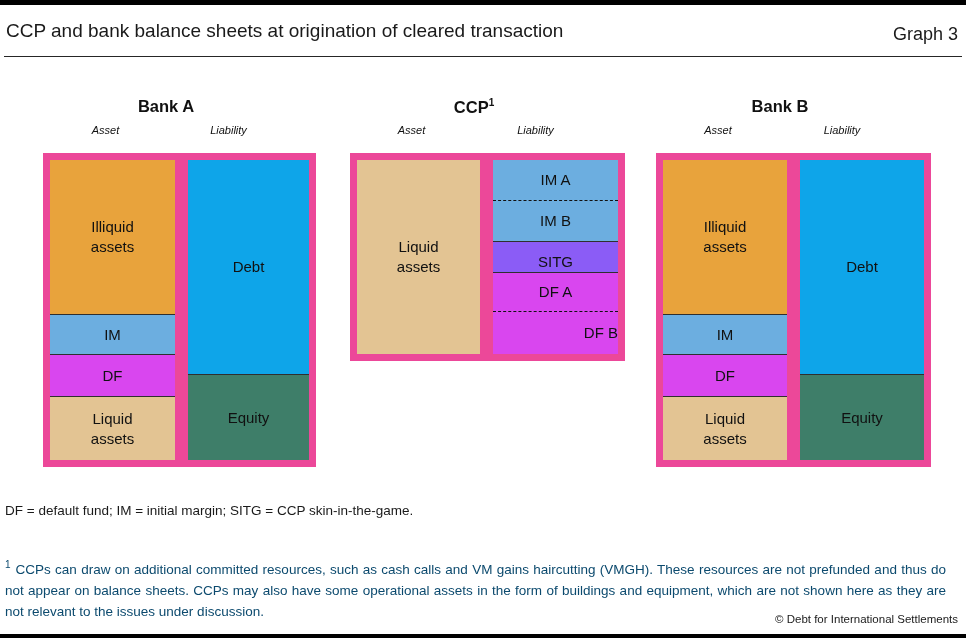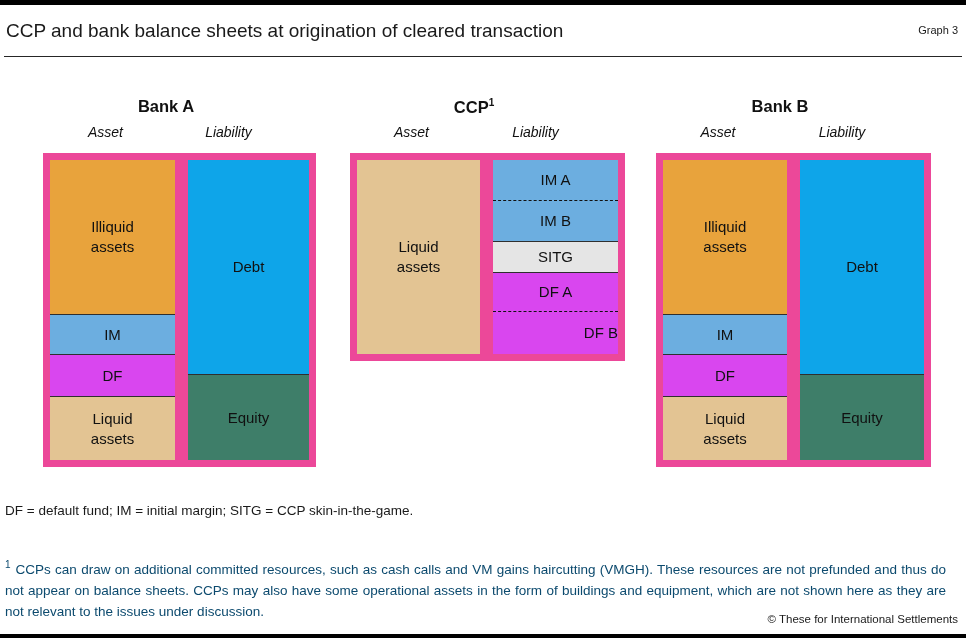--- a/index.html
+++ b/index.html
@@ -1,45 +1,45 @@
 <!DOCTYPE html>
 <html><head>
 <meta charset="utf-8">
 <style>
   html,body{margin:0;padding:0;background:#fff;}
   #page{position:relative;width:966px;height:641px;background:#ffffff;overflow:hidden;
         font-family:"Liberation Sans",sans-serif;color:#1a1a1a;}
   .topbar{position:absolute;left:0;top:0;width:966px;height:5px;background:#000;}
   .bottombar{position:absolute;left:0;top:634px;width:966px;height:4px;background:#000;}
   .hdr-title{position:absolute;left:6px;top:20px;font-size:19px;font-weight:400;color:#1a1a1a;}
-  .hdr-graph{position:absolute;right:8px;top:24px;font-size:11px;font-weight:400;color:#1a1a1a;}
+  .hdr-graph{position:absolute;right:8px;top:24px;font-size:18px;font-weight:400;color:#1a1a1a;}
   .hdr-rule{position:absolute;left:4px;right:4px;top:56px;height:0;border-top:1px solid #262626;}
 
   .sheet{position:absolute;top:95px;}
   .sheet-title{position:absolute;top:2px;left:0;width:100%;text-align:center;
                font-size:16.5px;font-weight:700;color:#111;}
   .sheet-title sup{font-size:10px;font-weight:700;}
   .col-headers{position:absolute;top:29px;left:0;display:flex;width:100%;}
-  .col-header{font-style:italic;font-size:14px;text-align:center;color:#111;}
+  .col-header{font-style:italic;font-size:11px;text-align:center;color:#111;}
   .cols{position:absolute;top:58px;left:0;display:flex;}
   .col{border:7px solid #ec4899;}
   .col.liab{margin-left:-1px;}
   .block{box-sizing:border-box;display:flex;align-items:center;justify-content:center;
          font-size:15px;color:#111;}
   .block + .block{border-top:1px solid #2f2f2f;}
   .block.dashed-top{border-top:1px dashed #111;}
   .blabel{white-space:pre-line;text-align:center;line-height:20px;}
 
   .bg-illiquid{background:#E8A33C;}
   .bg-im{background:#6CAEE0;}
   .bg-df{background:#d946ef;}
   .bg-liquid{background:#E3C493;}
   .bg-debt{background:#0ea5e9;}
   .bg-equity{background:#3E7E69;}
-  .bg-sitg{background:#e5e5e5;}
+  .bg-sitg{background:#8b5cf6;align-items:flex-end;}
 
   .legend-line{position:absolute;left:5px;top:503px;font-size:13.5px;color:#1a1a1a;}
   .fnote{position:absolute;left:5px;right:20px;top:538px;font-size:13.5px;line-height:21px;
          text-align:justify;color:#0c4a6e;margin-top:16px;}
   .fnote sup{font-size:10px;padding-right:5px;}
   .copyright{position:absolute;right:8px;top:613px;font-size:11.5px;color:#1a1a1a;}
 </style>
 </head>
 <body>
 
@@ -150,16 +150,16 @@
       </div>
     </div>
   </div>
 
   <div class="legend-line">DF = default fund; IM = initial margin; SITG = CCP skin-in-the-game.</div>
 
   <div class="fnote">
     <sup>1</sup><span>CCPs can draw on additional committed resources, such as cash calls and VM gains haircutting (VMGH). These resources are not prefunded and thus do not appear on balance sheets. CCPs may also have some operational assets in the form of buildings and equipment, which are not shown here as they are not relevant to the issues under discussion.</span>
   </div>
 
-  <div class="copyright">© These for International Settlements</div>
+  <div class="copyright">© Debt for International Settlements</div>
 
   <div class="bottombar"></div>
 </div>
 
 </body></html>

